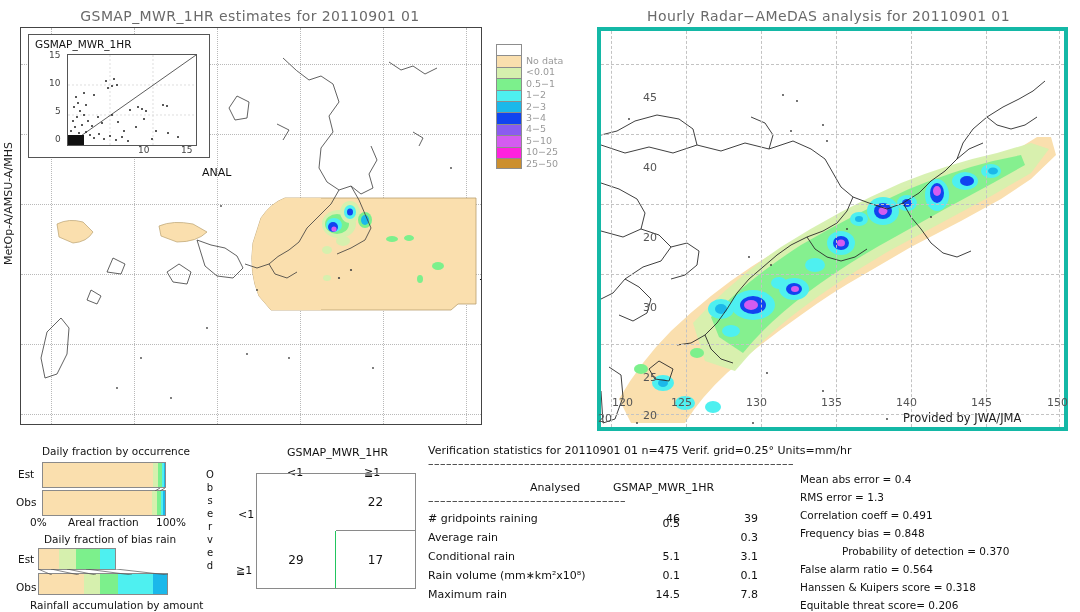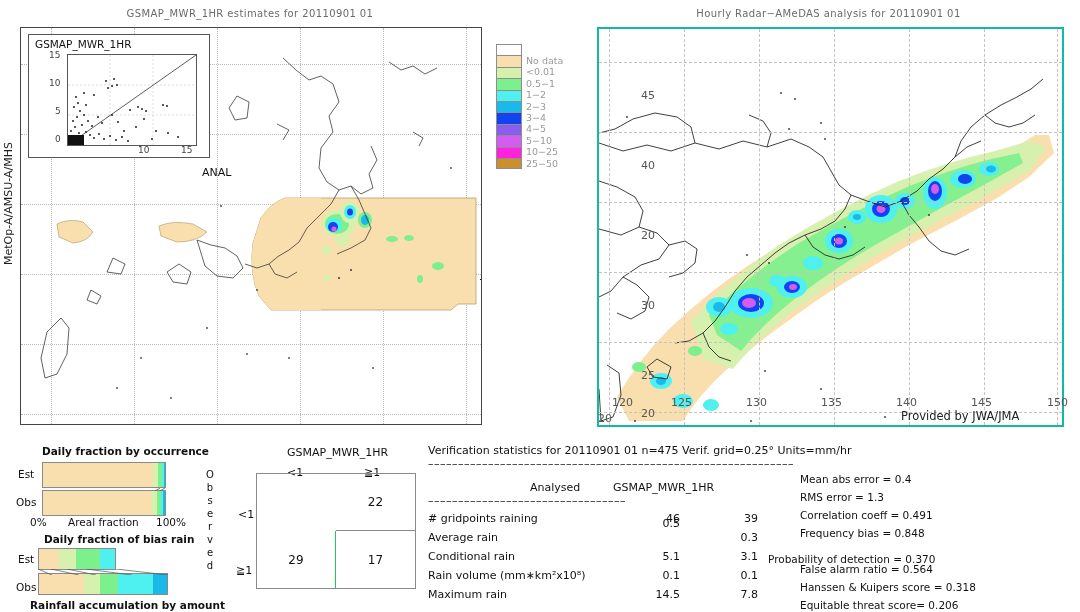--- a/index.html
+++ b/index.html
@@ -1,26 +1,26 @@
 <!DOCTYPE html>
 <html><head>
 <meta charset="utf-8">
 <style>
   html,body{margin:0;padding:0;background:#ffffff;}
   body{width:1080px;height:612px;position:relative;overflow:hidden;
        font-family:"DejaVu Sans","Liberation Sans",sans-serif;color:#2b2b2b;}
 
-  .panel-title{position:absolute;text-align:center;font-size:10px;color:#6a6a6a;
+  .panel-title{position:absolute;text-align:center;font-size:14px;color:#6a6a6a;
                letter-spacing:.4px;white-space:nowrap;}
 
   
   #left-map{position:absolute;left:20px;top:27px;width:460px;height:396px;
             border:1px solid #444;background:#ffffff;overflow:hidden;}
   #right-map{position:absolute;left:597px;top:27px;width:463px;height:396px;
-            border:2px solid #14b8a6;background:#ffffff;overflow:hidden;}
+            border:4px solid #14b8a6;background:#ffffff;overflow:hidden;}
   .grid-v,.grid-h{position:absolute;background:transparent;}
   .grid-v{width:0;border-left:1px dotted #b9b9b9;top:0;bottom:0;}
   .grid-h{height:0;border-top:1px dotted #b9b9b9;left:0;right:0;}
   .rg-v{width:0;border-left:1px dashed #c3c3c3;top:0;bottom:0;position:absolute;}
   .rg-h{height:0;border-top:1px dashed #c3c3c3;left:0;right:0;position:absolute;}
 
   .vlabel{position:absolute;font-size:11px;color:#1d1d1d;
           writing-mode:vertical-rl;transform:rotate(180deg);white-space:nowrap;}
 
   .tick{position:absolute;font-size:11px;color:#555;white-space:nowrap;}
@@ -38,21 +38,21 @@
   #colorbar .sw{width:26px;height:11.4px;border:1px solid #8d8d8d;
                 border-bottom:none;box-sizing:border-box;}
   #colorbar .sw:last-child{border-bottom:1px solid #8d8d8d;}
   #cb-labels{position:absolute;left:526px;top:55px;}
   #cb-labels div{height:11.4px;line-height:11.4px;font-size:9.5px;color:#9a9a9a;
                  white-space:nowrap;}
 
   .map-tag{position:absolute;font-size:11px;color:#111;background:transparent;}
 
   
-  .frac-title{position:absolute;font-size:10.5px;color:#111;white-space:nowrap;font-weight:bold;}
+  .frac-title{position:absolute;font-size:10.5px;color:#111;white-space:nowrap;}
   .frac-row{position:absolute;height:26px;border:1px solid #8a8a8a;box-sizing:border-box;
             display:flex;overflow:hidden;}
   .frac-row span{display:block;height:100%;}
   .frac-lab{position:absolute;font-size:10.5px;color:#111;}
   .axis-lab{position:absolute;font-size:10.5px;color:#111;white-space:nowrap;}
   .connector{position:absolute;}
 
   
   #ctable{position:absolute;left:256px;top:473px;width:160px;height:116px;
           border:1px solid #8a8a8a;box-sizing:border-box;}
@@ -485,16 +485,16 @@
 <div class="snum" style="left:718px;top:569px;width:40px;">0.1</div>
 
 <div class="srow" style="left:428px;top:588px;">Maximum rain</div>
 <div class="snum" style="left:634px;top:588px;width:46px;">14.5</div>
 <div class="snum" style="left:716px;top:588px;width:42px;">7.8</div>
 
 <div class="rstat" style="left:800px;top:473px;">Mean abs error = 0.4</div>
 <div class="rstat" style="left:800px;top:491px;">RMS error = 1.3</div>
 <div class="rstat" style="left:800px;top:509px;">Correlation coeff = 0.491</div>
 <div class="rstat" style="left:800px;top:527px;">Frequency bias = 0.848</div>
-<div class="rstat" style="left:768px;top:545px;margin-top:8px;">Probability of detection = 0.370</div>
+<div class="rstat" style="left:842px;top:545px;">Probability of detection = 0.370</div>
 <div class="rstat" style="left:800px;top:563px;">False alarm ratio = 0.564</div>
 <div class="rstat" style="left:800px;top:581px;">Hanssen &amp; Kuipers score = 0.318</div>
 <div class="rstat" style="left:800px;top:599px;">Equitable threat score= 0.206</div>
 
 </body></html>

